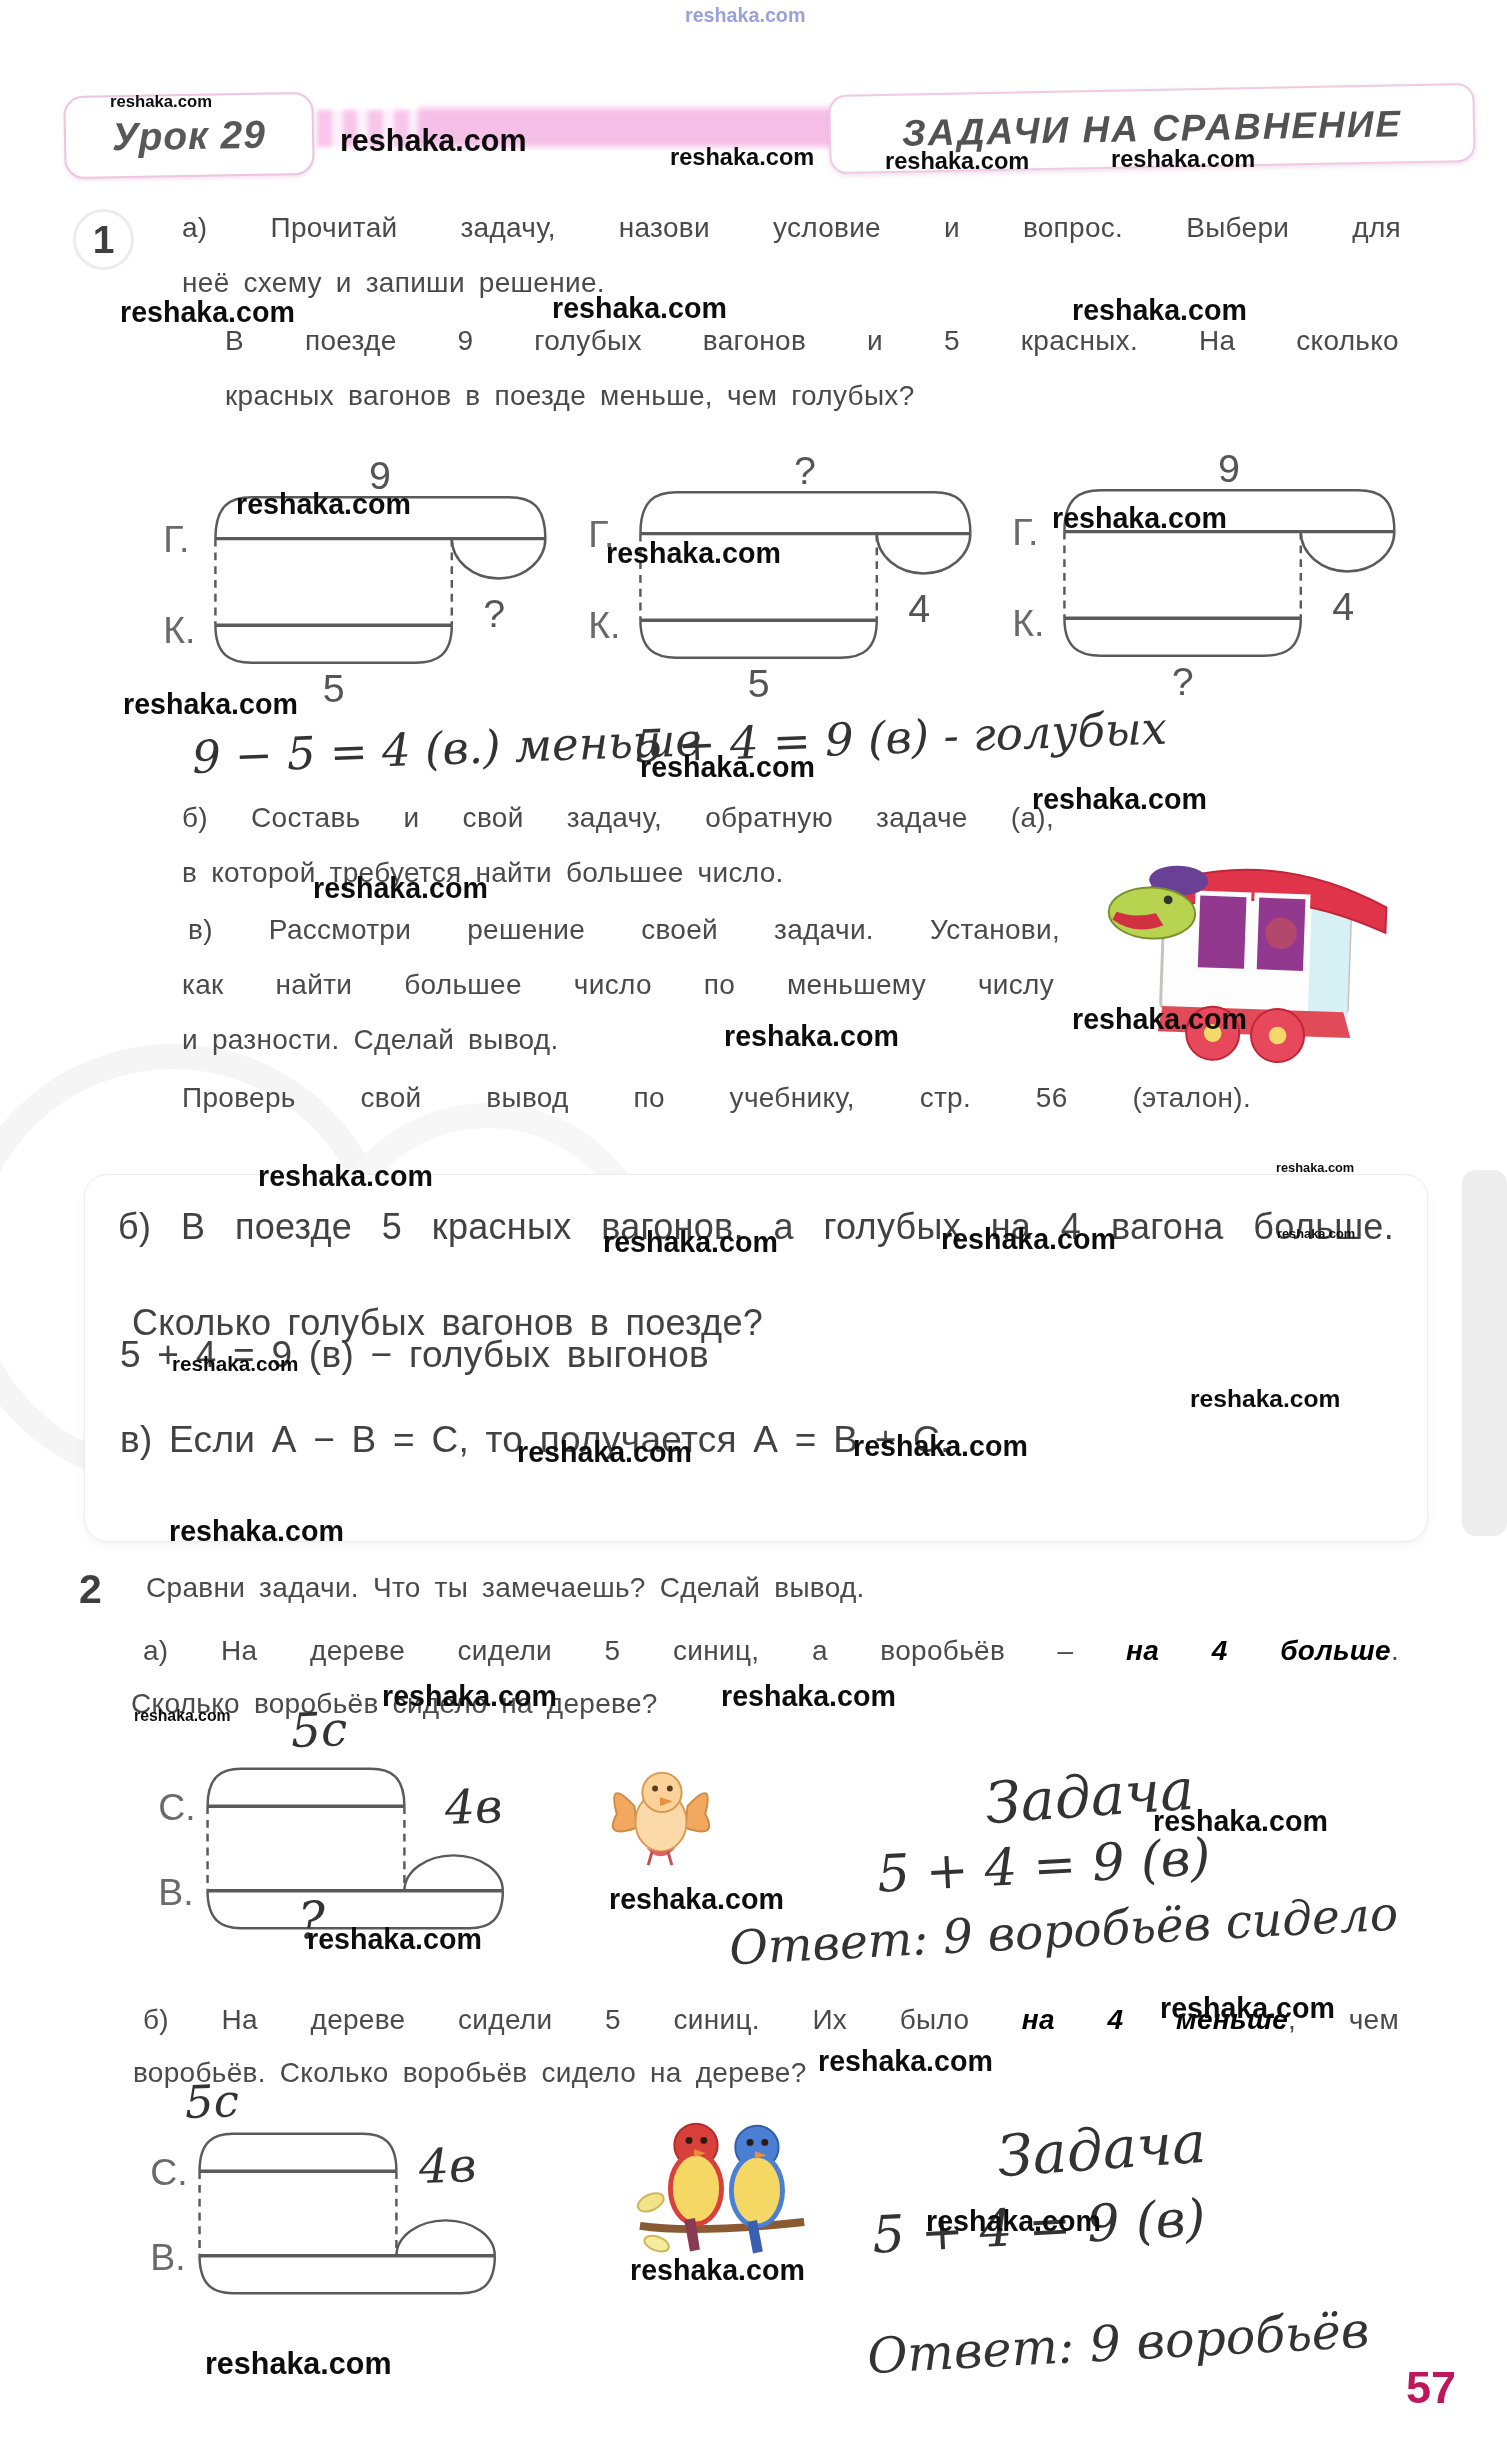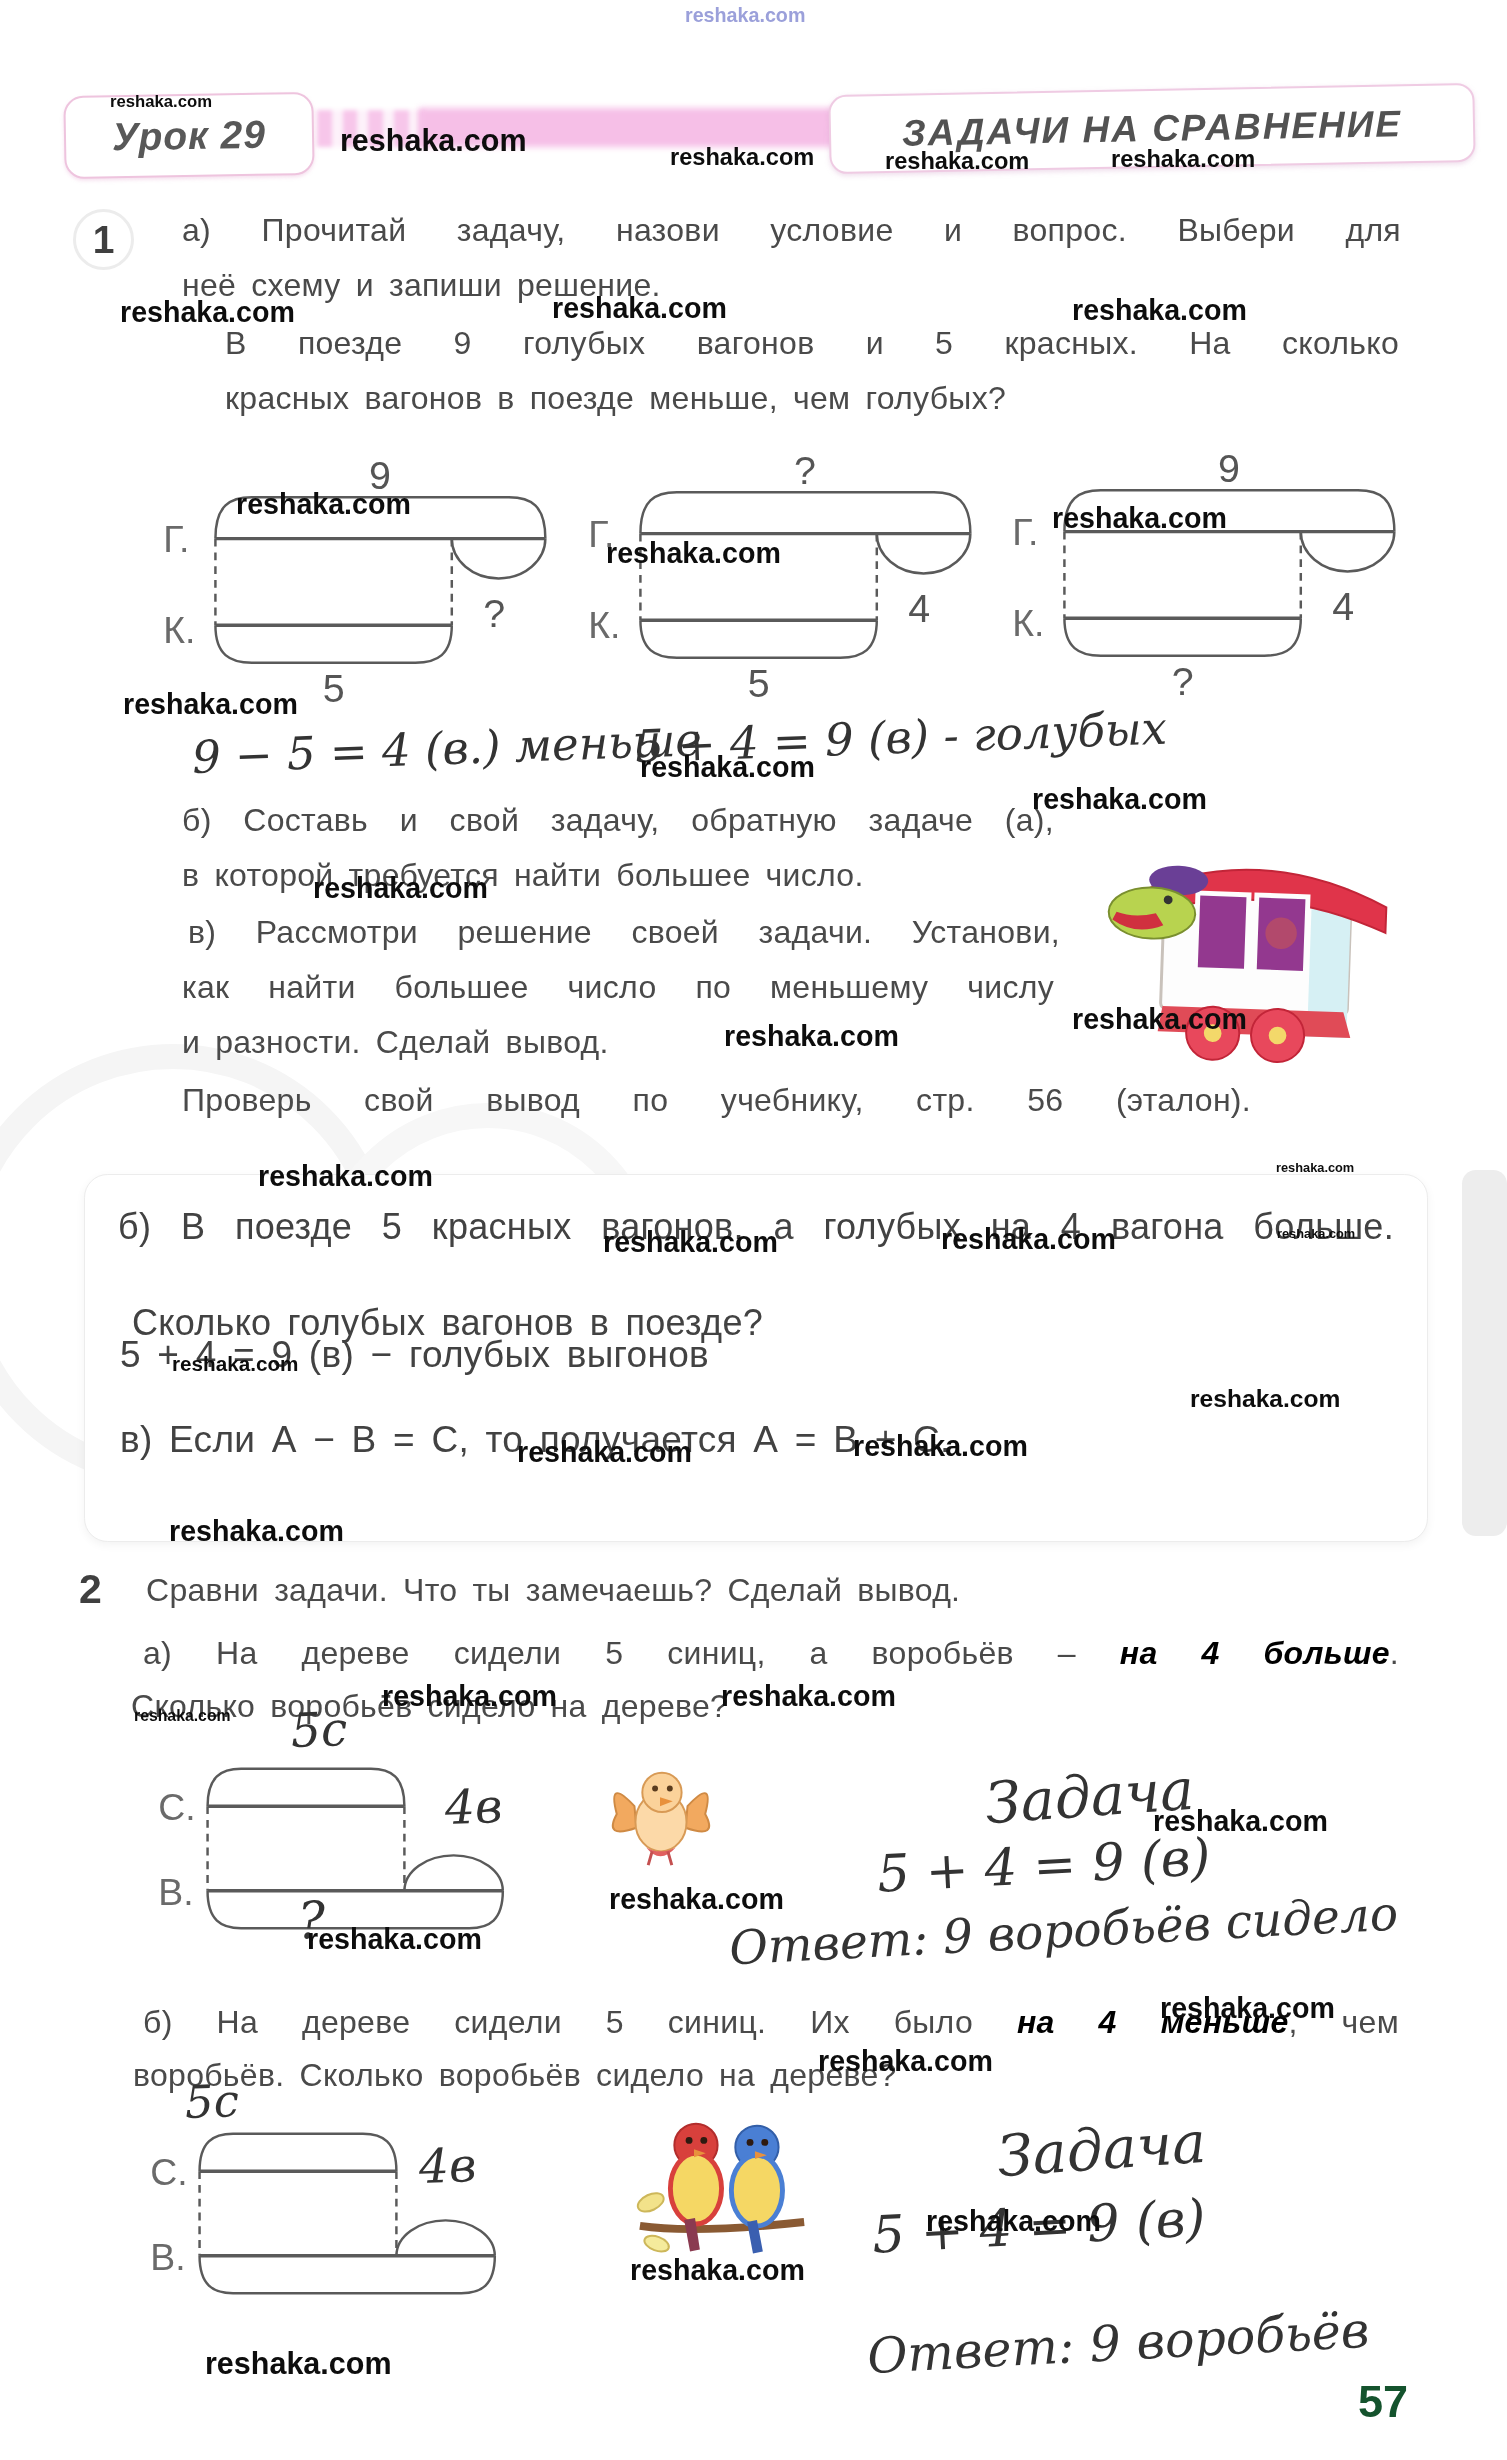--- a/index.html
+++ b/index.html
@@ -20,41 +20,41 @@
   .title-box{position:absolute;left:829px;top:89px;width:642px;height:75px;background:#fff;
       border:2px solid #efcbe3;border-radius:17.7px;box-shadow:0 2px 4.9px rgba(210,160,200,.35);
       display:flex;align-items:center;justify-content:center;transform:rotate(-1.1deg);z-index:3;}
   .title-text{font-size:37px;font-weight:bold;font-style:italic;color:#525252;letter-spacing:2px;}
   
   .marker1{position:absolute;left:73px;top:209px;width:55px;height:55px;border:3px solid #ececec;
       border-radius:50%;display:flex;align-items:center;justify-content:center;
       font-size:39px;font-weight:bold;color:#3f3f3f;z-index:3;}
   .marker2{position:absolute;left:79px;top:1566px;font-size:41px;font-weight:bold;color:#3f3f3f;z-index:3;}
   
-  .tline{position:absolute;font-size:32px;color:#4a4a4a;white-space:nowrap;z-index:3;letter-spacing:0.3px;word-spacing:5.9px;}
+  .tline{position:absolute;font-size:28px;color:#4a4a4a;white-space:nowrap;z-index:3;letter-spacing:0.3px;word-spacing:5.9px;}
   .just{white-space:normal;text-align:justify;text-align-last:justify;}
   .abx{font-size:36px;color:#424242;}
   .bold{font-weight:bold;color:#000000;font-style:italic;}
   
   .hw{position:absolute;font-family:"DejaVu Serif",serif;font-style:italic;color:#333;
       white-space:nowrap;z-index:4;transform:rotate(-2deg);}
   
   .scheme{position:absolute;z-index:3;}
   .sch-line{stroke:#5a5a5a;stroke-width:3.5;fill:none;}
   .sch-brace{stroke:#5a5a5a;stroke-width:2.5;fill:none;}
   .sch-dash{stroke:#5a5a5a;stroke-width:2.5;fill:none;stroke-dasharray:8 6;}
   .sch-label{font-family:"Liberation Sans",sans-serif;font-size:38px;fill:#6a6a6a;}
   .sch-num{font-family:"Liberation Sans",sans-serif;font-size:40px;fill:#555;}
   
   .answer-box{position:absolute;left:84px;top:1174px;width:1342px;height:366px;background:#fff;
       border:1px solid #ececec;border-radius:23.6px;box-shadow:0 3px 9.9px rgba(0,0,0,.05);z-index:2;}
   .faint-circle{position:absolute;border-radius:50%;border:25.6px solid #f5f5f5;z-index:1;}
   .faint-bar{position:absolute;left:1462px;top:1170px;width:45px;height:366px;background:#ededed;border-radius:13.8px;z-index:1;}
   .illu{position:absolute;z-index:3;}
-  .page-num{position:absolute;left:1358px;top:2362px;font-size:45px;font-weight:bold;color:#14532d;z-index:3;margin-top:14px;}
+  .page-num{position:absolute;left:1406px;top:2362px;font-size:45px;font-weight:bold;color:#be185d;z-index:3;}
 </style>
 </head>
 <body>
 
 <div class="page">
 
   <div class="faint-circle" style="left:-49px;top:1044px;width:394px;height:394px;"></div>
   <div class="faint-circle" style="left:315px;top:1103px;width:296px;height:296px;border-color:#f7f7f7;"></div>
   <div class="faint-bar"></div>
 

